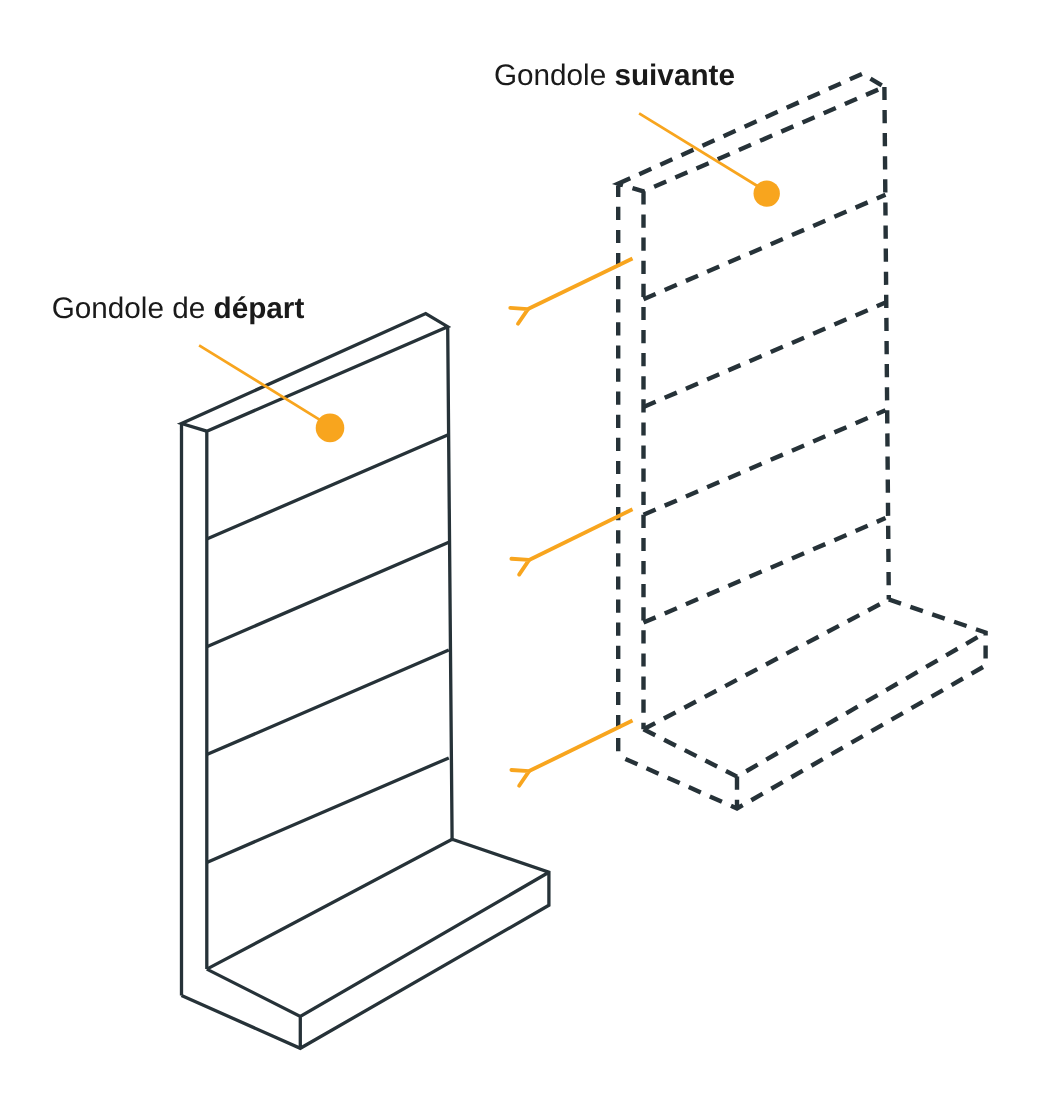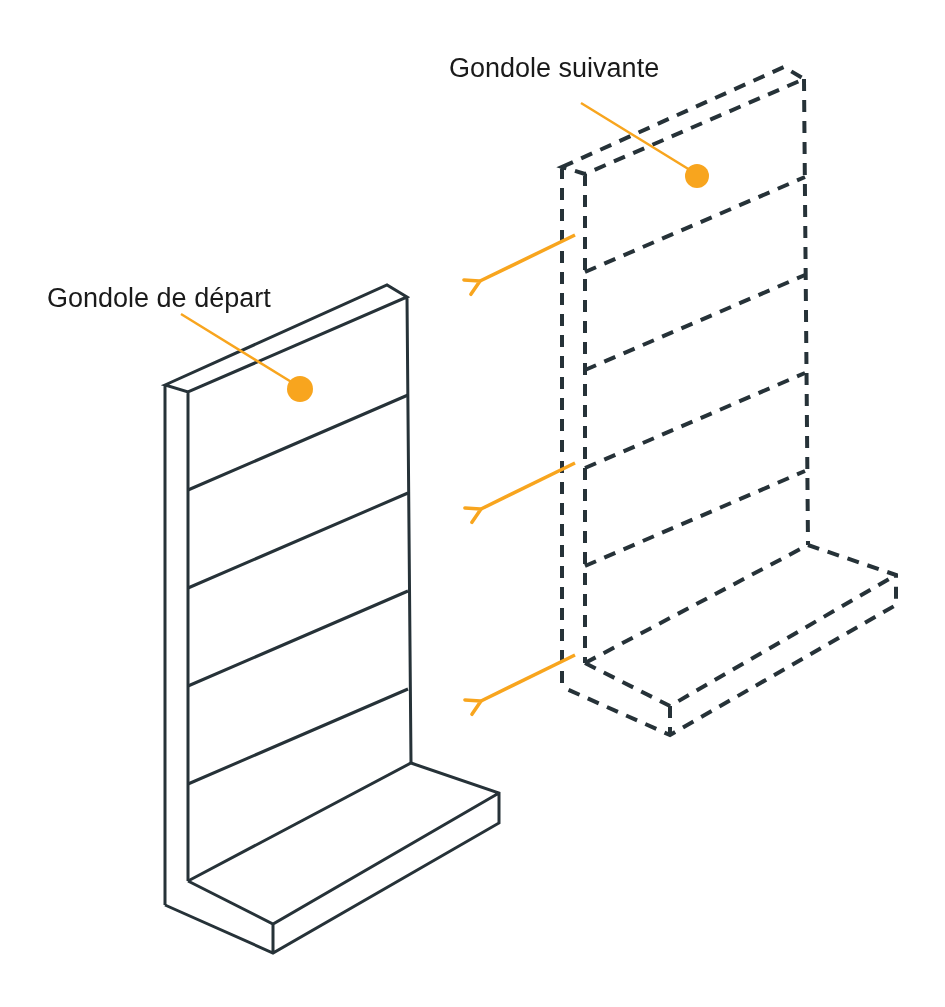--- a/index.html
+++ b/index.html
@@ -12,22 +12,22 @@
     font-family: "Liberation Sans", sans-serif;
   }
   .canvas svg { position: absolute; left: 0; top: 0; }
   .diagram-label {
     position: absolute;
     font-size: 27px;
     line-height: 1.1;
     color: #1a1a1a;
     white-space: nowrap;
   }
-  .diagram-label b { font-weight: 400; }
-  #label-start { left: 47px; top: 284px; }
+  .diagram-label b { font-weight: 700; }
+  #label-start { left: 47px; top: 266px; }
   #label-next  { left: 449px; top: 54px; }
 </style>
 </head>
 <body>
 
 <div class="canvas">
 
   <svg width="945" height="1007" viewBox="0 0 945 1007">
     <defs>
       <marker id="arrowhead" markerUnits="userSpaceOnUse" markerWidth="24" markerHeight="24" refX="3" refY="11" orient="auto">

